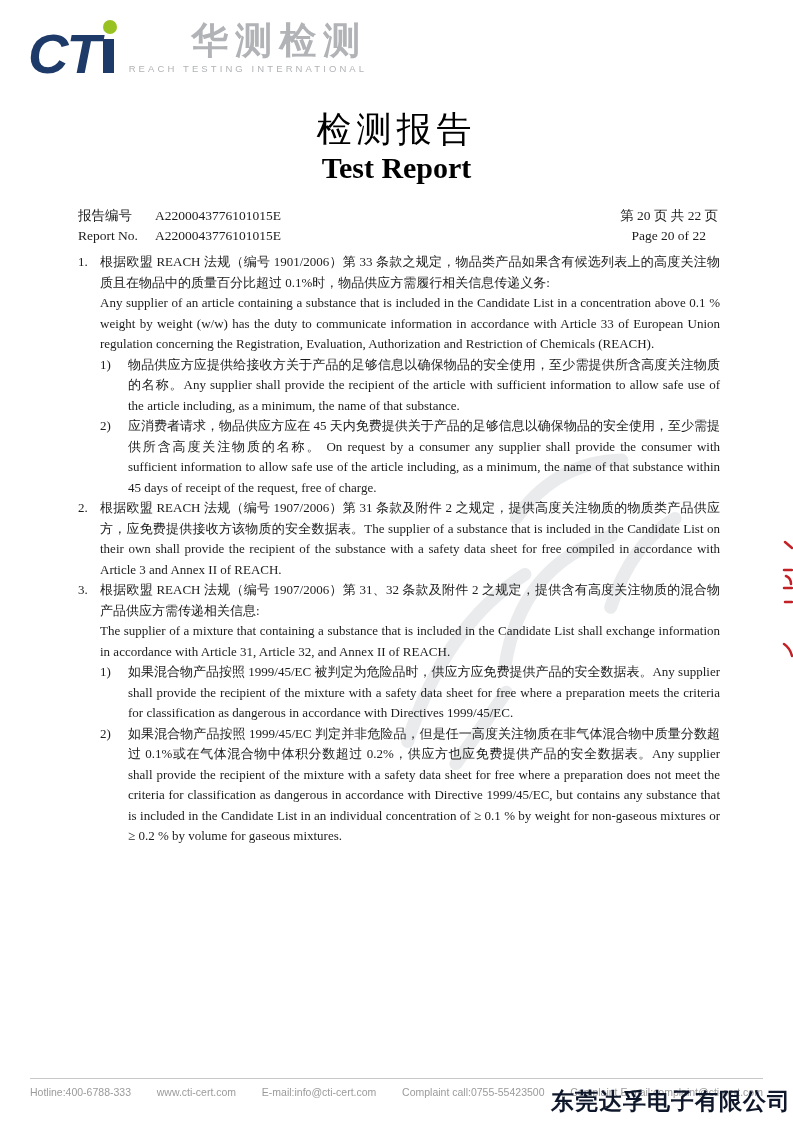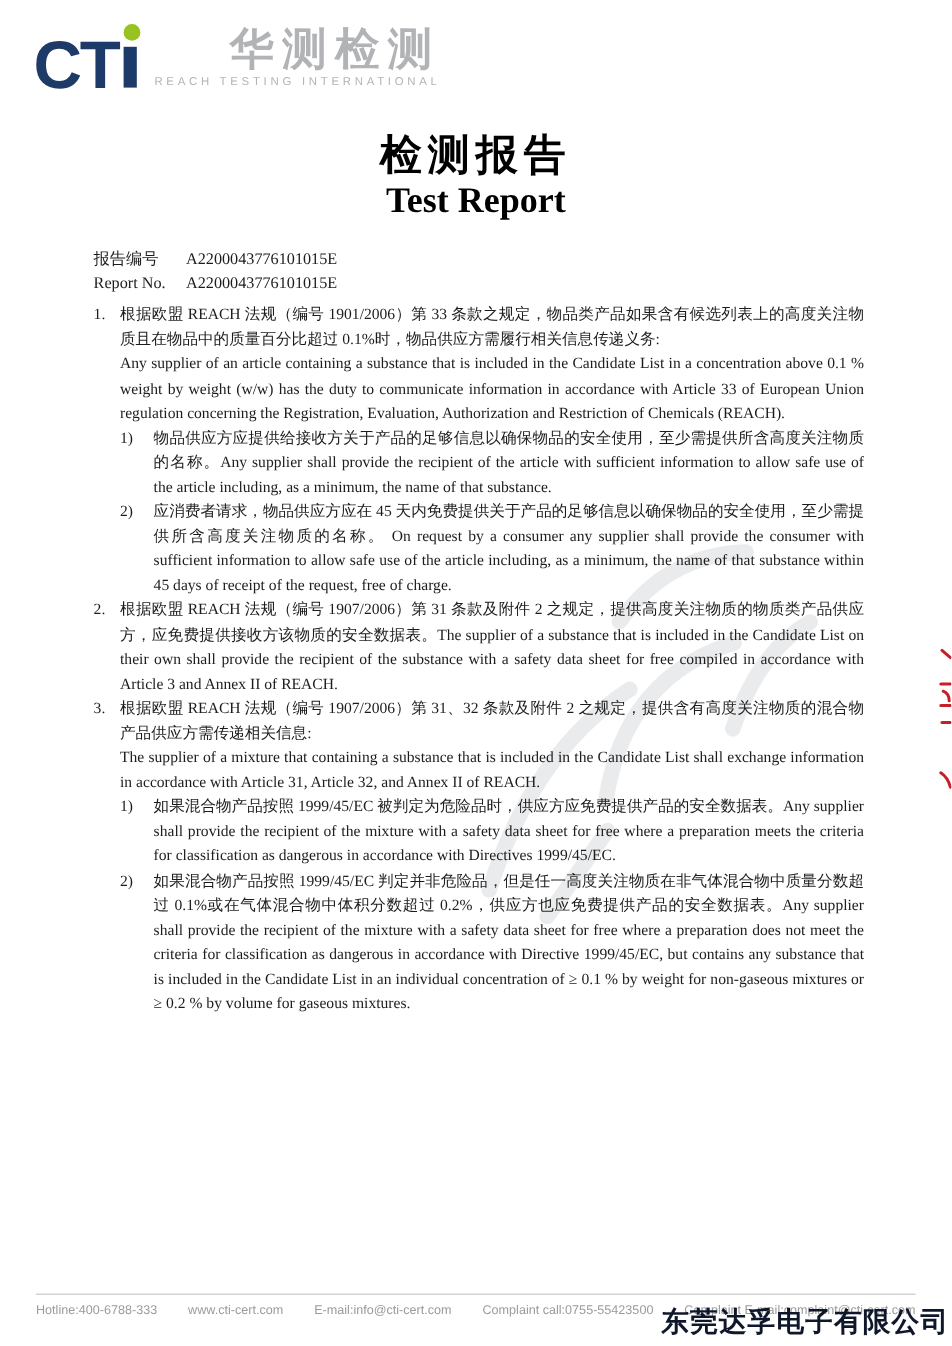--- a/index.html
+++ b/index.html
@@ -4,41 +4,41 @@
 <style>
   html,body{margin:0;padding:0;}
   body{
     width:793px;height:1122px;position:relative;background:#ffffff;
     overflow:hidden;
     font-family:"Liberation Serif","DejaVu Serif",serif;
     color:#1c1c1c;
   }
   
   .logo{position:absolute;left:28px;top:18px;display:flex;align-items:flex-end;}
-  .logo-cti{display:flex;align-items:flex-end;}
+  .logo-cti{display:flex;align-items:flex-end;font-style:italic;}
   .logo-ct{
     font-family:"Liberation Sans","DejaVu Sans",sans-serif;
     font-weight:bold;font-size:56px;line-height:40px;color:#1d3a68;
     letter-spacing:-2px;
   }
   .logo-i{position:relative;width:12px;height:56px;margin-left:4px;}
   .logo-i-stem{position:absolute;bottom:1px;left:0;width:11px;height:34px;background:#1d3a68;}
   .logo-i-dot{position:absolute;top:2px;left:0;width:14px;height:14px;border-radius:50%;background:#97c221;}
   .logo-right{margin-left:14px;display:flex;flex-direction:column;align-items:flex-end;}
   .logo-zh{
     font-family:"Liberation Sans","DejaVu Sans",sans-serif;
     font-size:37px;line-height:38px;color:#b1b3b6;font-weight:bold;letter-spacing:7px;white-space:nowrap;
   }
   .logo-sub{
     font-family:"Liberation Sans","DejaVu Sans",sans-serif;
     font-size:9.5px;color:#b1b3b6;letter-spacing:3.1px;margin-top:3px;white-space:nowrap;
   }
   
   .title-block{position:absolute;top:110px;left:0;width:100%;text-align:center;}
-  .title-zh{font-size:35px;font-weight:bold;letter-spacing:5px;line-height:40px;color:#000;}
+  .title-zh{font-size:35px;font-weight:normal;letter-spacing:5px;line-height:40px;color:#000;}
   .title-en{font-size:30px;font-weight:bold;line-height:36px;color:#000;}
   
   .report-info{position:absolute;left:78px;top:206px;width:640px;font-size:13.5px;line-height:20px;}
   .ri-left{float:left;}
   .ri-row{display:flex;}
   .ri-label{width:77px;}
   .ri-right{float:right;text-align:right;}
   .ri-page-en{padding-right:12px;}
   
   .content{position:absolute;left:78px;top:252px;width:642px;font-size:13px;line-height:20.5px;}
@@ -104,20 +104,24 @@
   <div class="ri-left">
     <div class="ri-row">
       <span class="ri-label">报告编号</span>
       <span>A2200043776101015E</span>
     </div>
     <div class="ri-row">
       <span class="ri-label">Report No.</span>
       <span>A2200043776101015E</span>
     </div>
   </div>
+  <div class="ri-right">
+    <div>第 20 页 共 22 页</div>
+    <div class="ri-page-en">Page 20 of 22</div>
+  </div>
 </div>
 
 <div class="content">
 
   <div class="item">
     <span class="item-num">1.</span>
     <div class="item-body">
       <div class="para">根据欧盟 REACH 法规（编号 1901/2006）第 33 条款之规定，物品类产品如果含有候选列表上的高度关注物质且在物品中的质量百分比超过 0.1%时，物品供应方需履行相关信息传递义务:</div>
       <div class="para">Any supplier of an article containing a substance that is included in the Candidate List in a concentration above 0.1 % weight by weight (w/w) has the duty to communicate information in accordance with Article 33 of European Union regulation concerning the Registration, Evaluation, Authorization and Restriction of Chemicals (REACH).</div>
       <div class="subitem">

